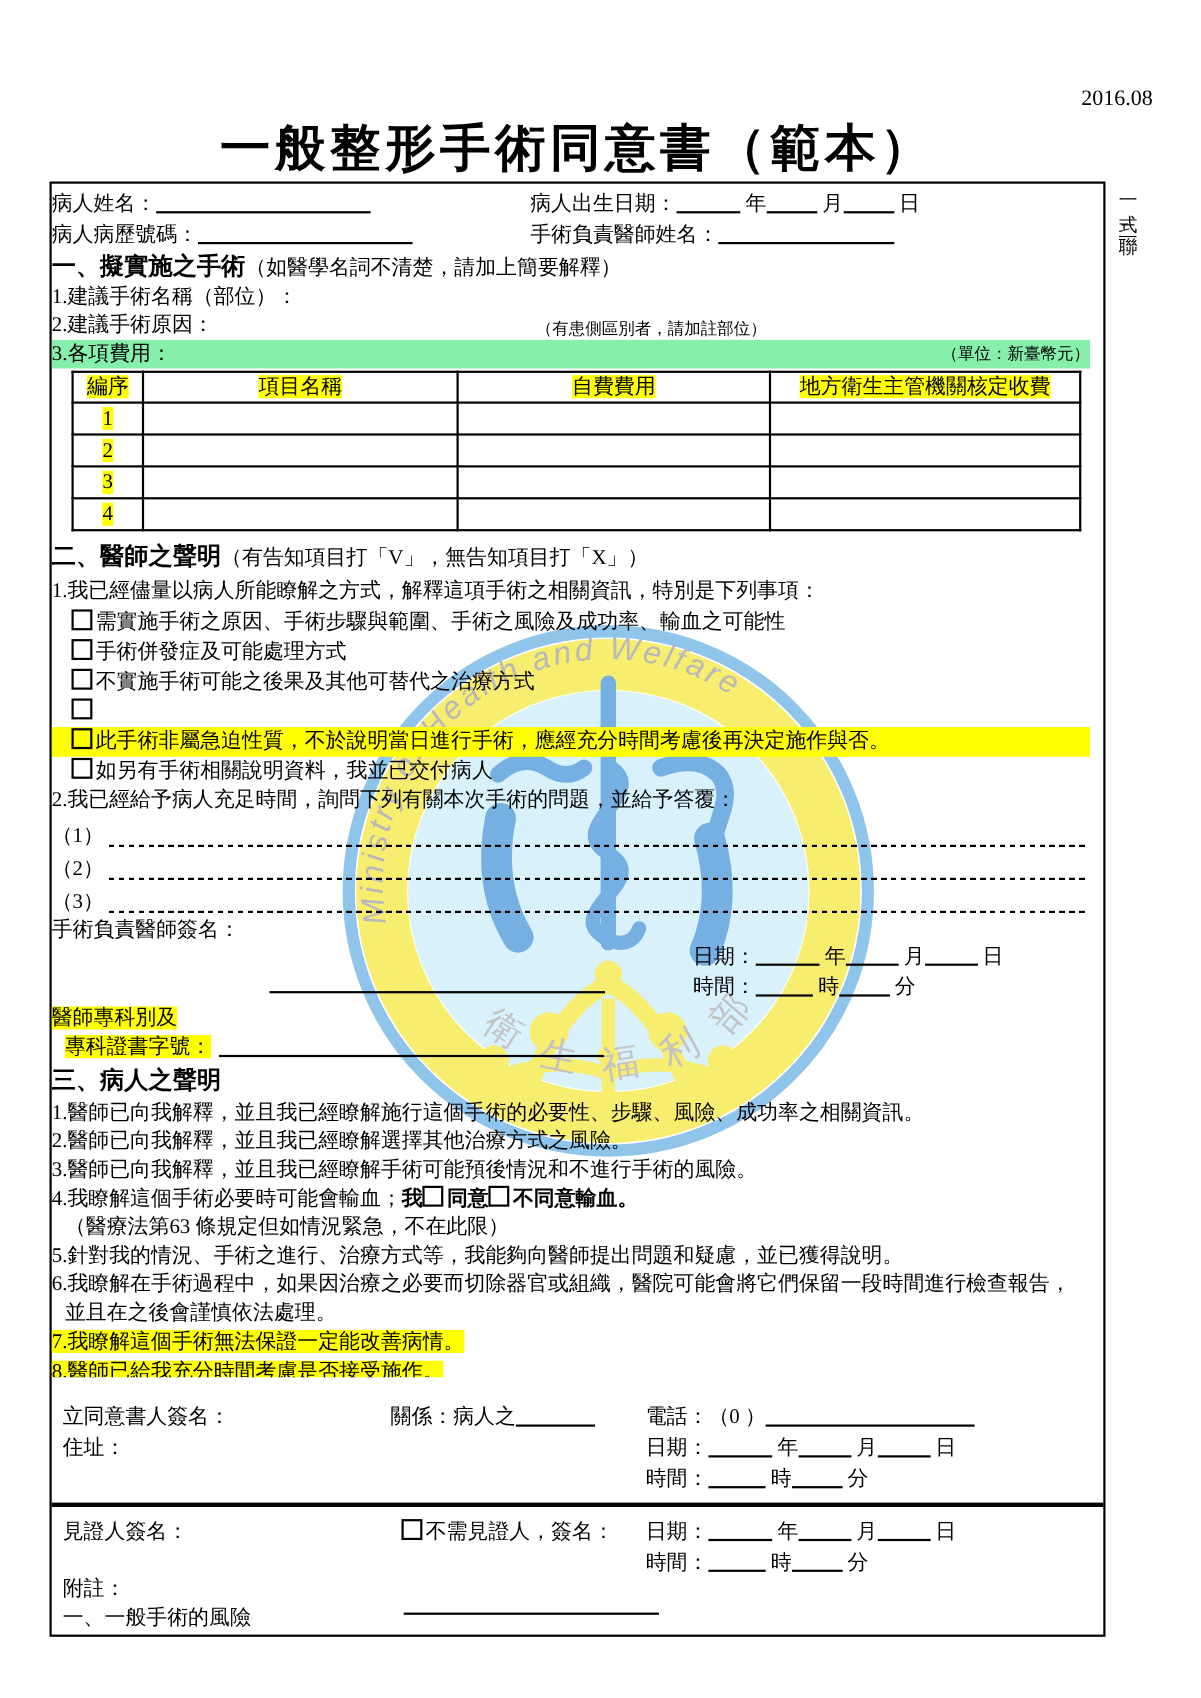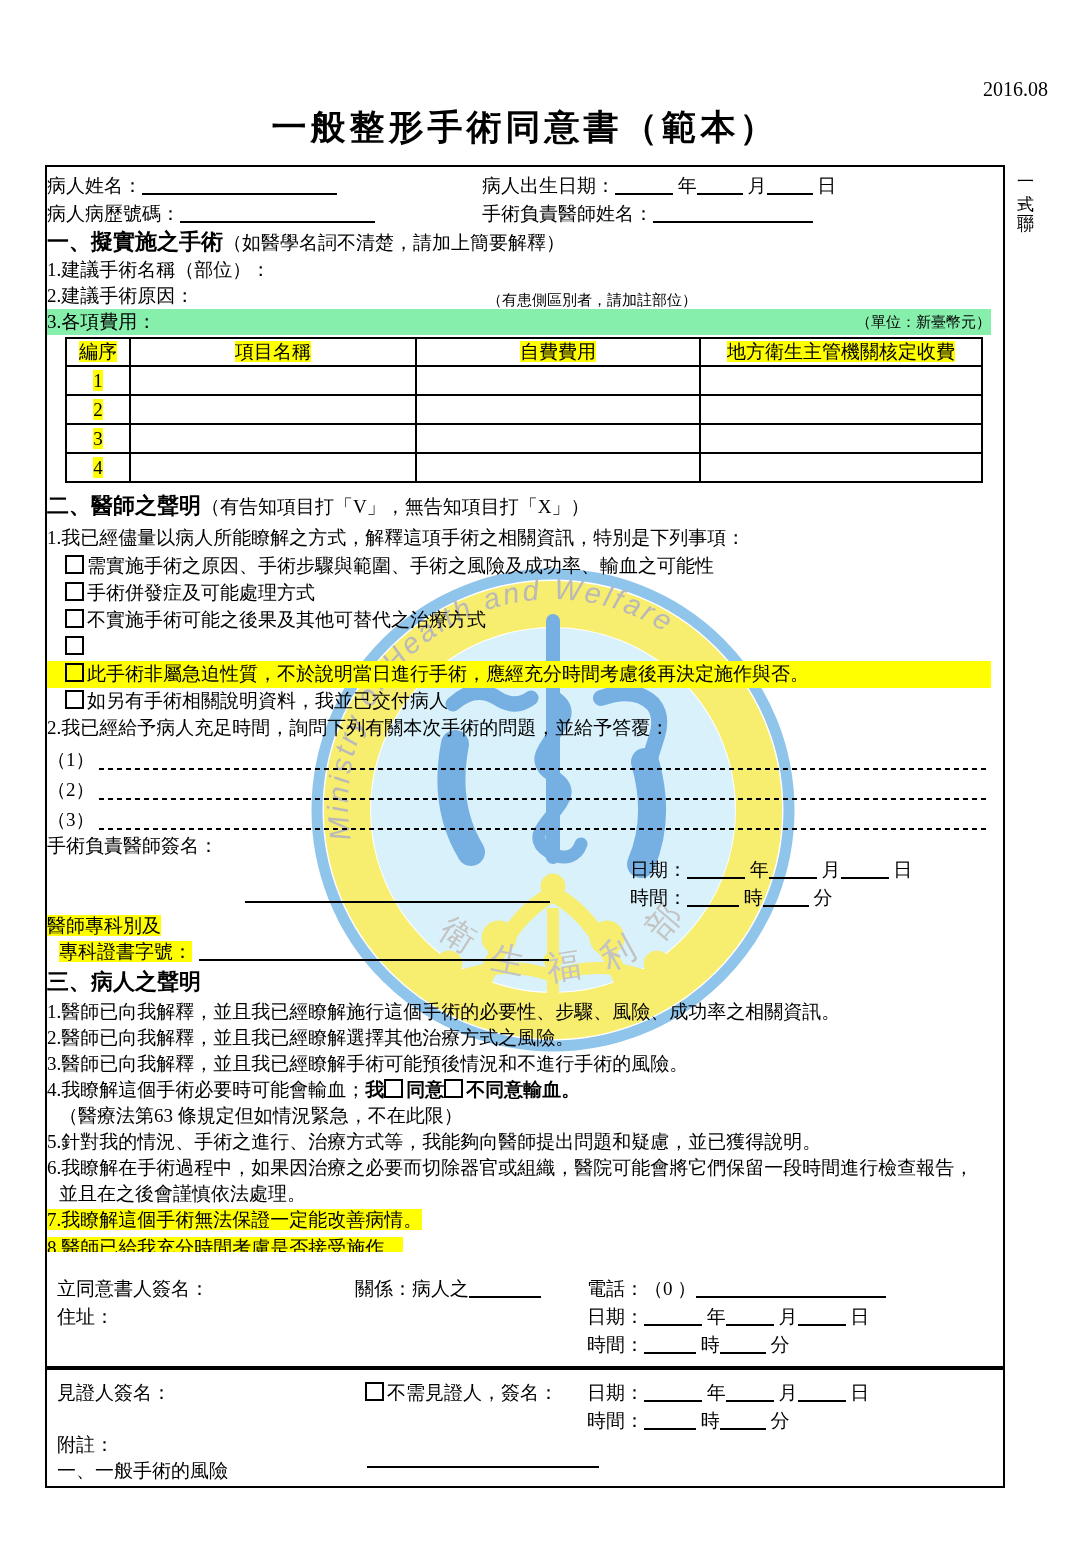--- a/index.html
+++ b/index.html
@@ -1,20 +1,20 @@
 <!DOCTYPE html>
 <html><head>
 <meta charset="utf-8">
 <style>
   html,body{margin:0;padding:0;background:#ffffff;}
   .page{position:relative;width:1092px;height:1544px;background:#ffffff;overflow:hidden;
         font-family:"Liberation Serif","DejaVu Serif",serif;color:#000;}
   .version{position:absolute;top:78px;right:44px;font-size:20px;}
   .title{position:absolute;top:104px;left:45px;width:960px;text-align:center;
-         font-size:35px;font-weight:bold;letter-spacing:4px;}
+         font-size:46px;font-weight:bold;letter-spacing:4px;}
   .copy-note{position:absolute;top:172px;left:1014px;font-size:17px;
              writing-mode:vertical-rl;letter-spacing:10px;}
   
   .wm{position:absolute;left:303px;top:556px;width:500px;height:508px;z-index:0;}
   
   .box{position:absolute;left:45px;top:165px;width:960px;height:1323px;box-sizing:border-box;
        border:2px solid #000;z-index:1;background:transparent;font-size:19px;line-height:26px;}
   .upper{height:1085px;overflow:hidden;padding:6px 12px 0 0;box-sizing:border-box;position:relative;}
   .row{position:relative;height:26px;white-space:nowrap;}
   .row.h28{height:28px;}

